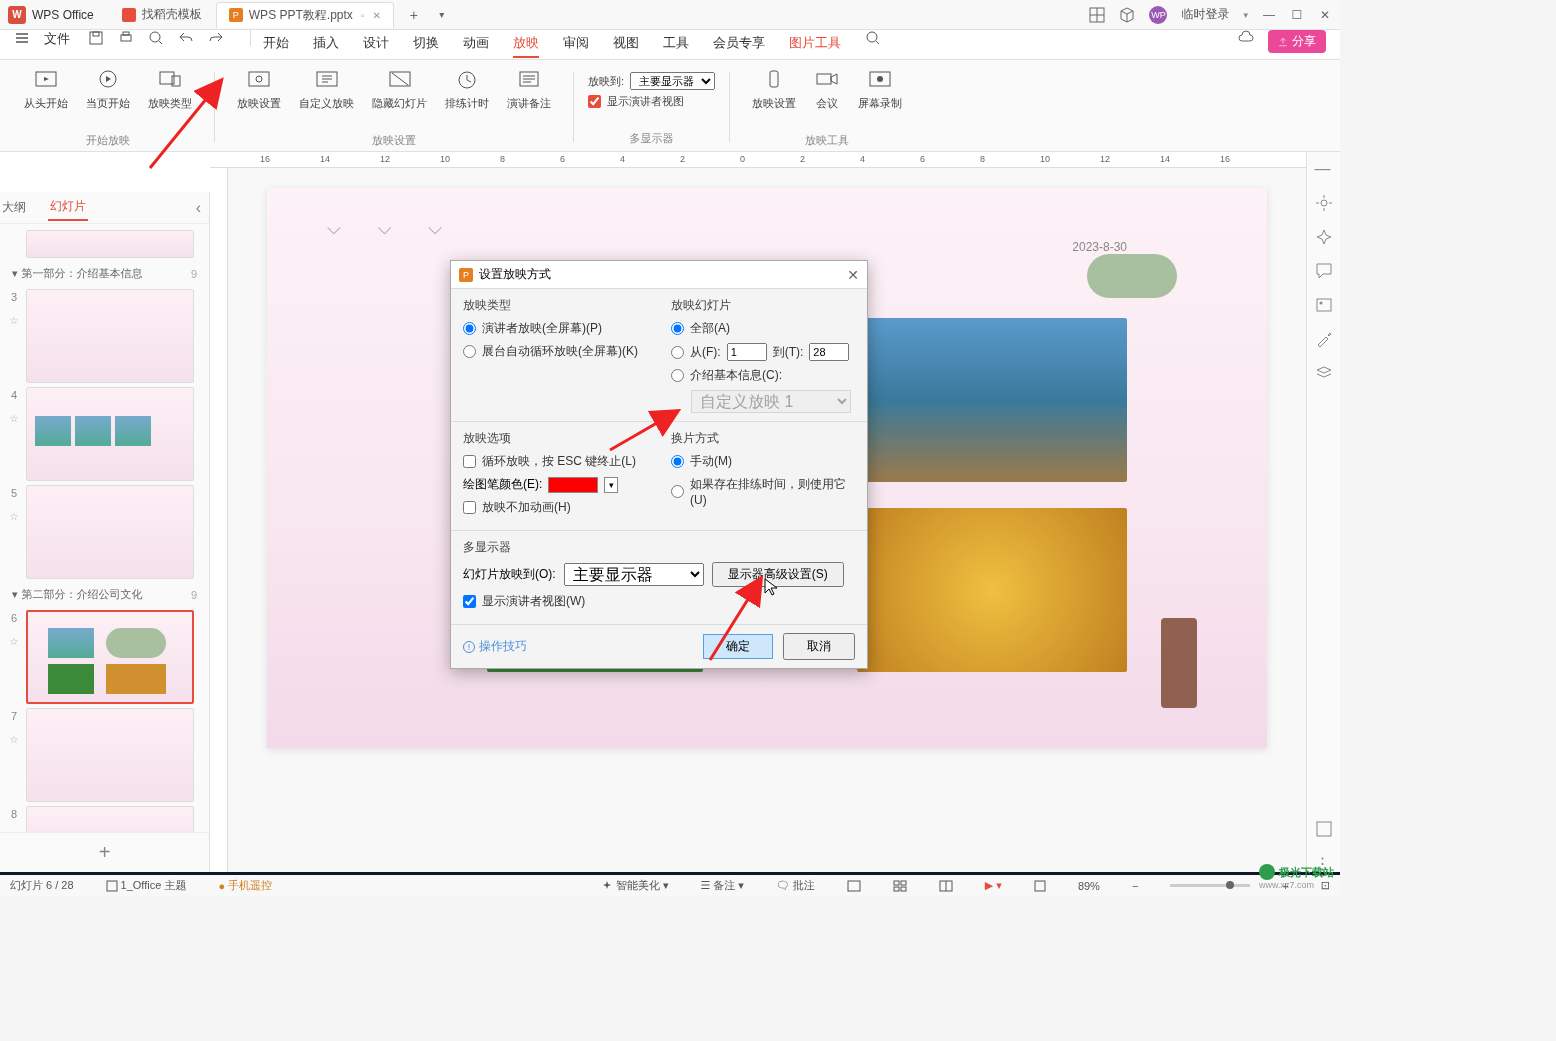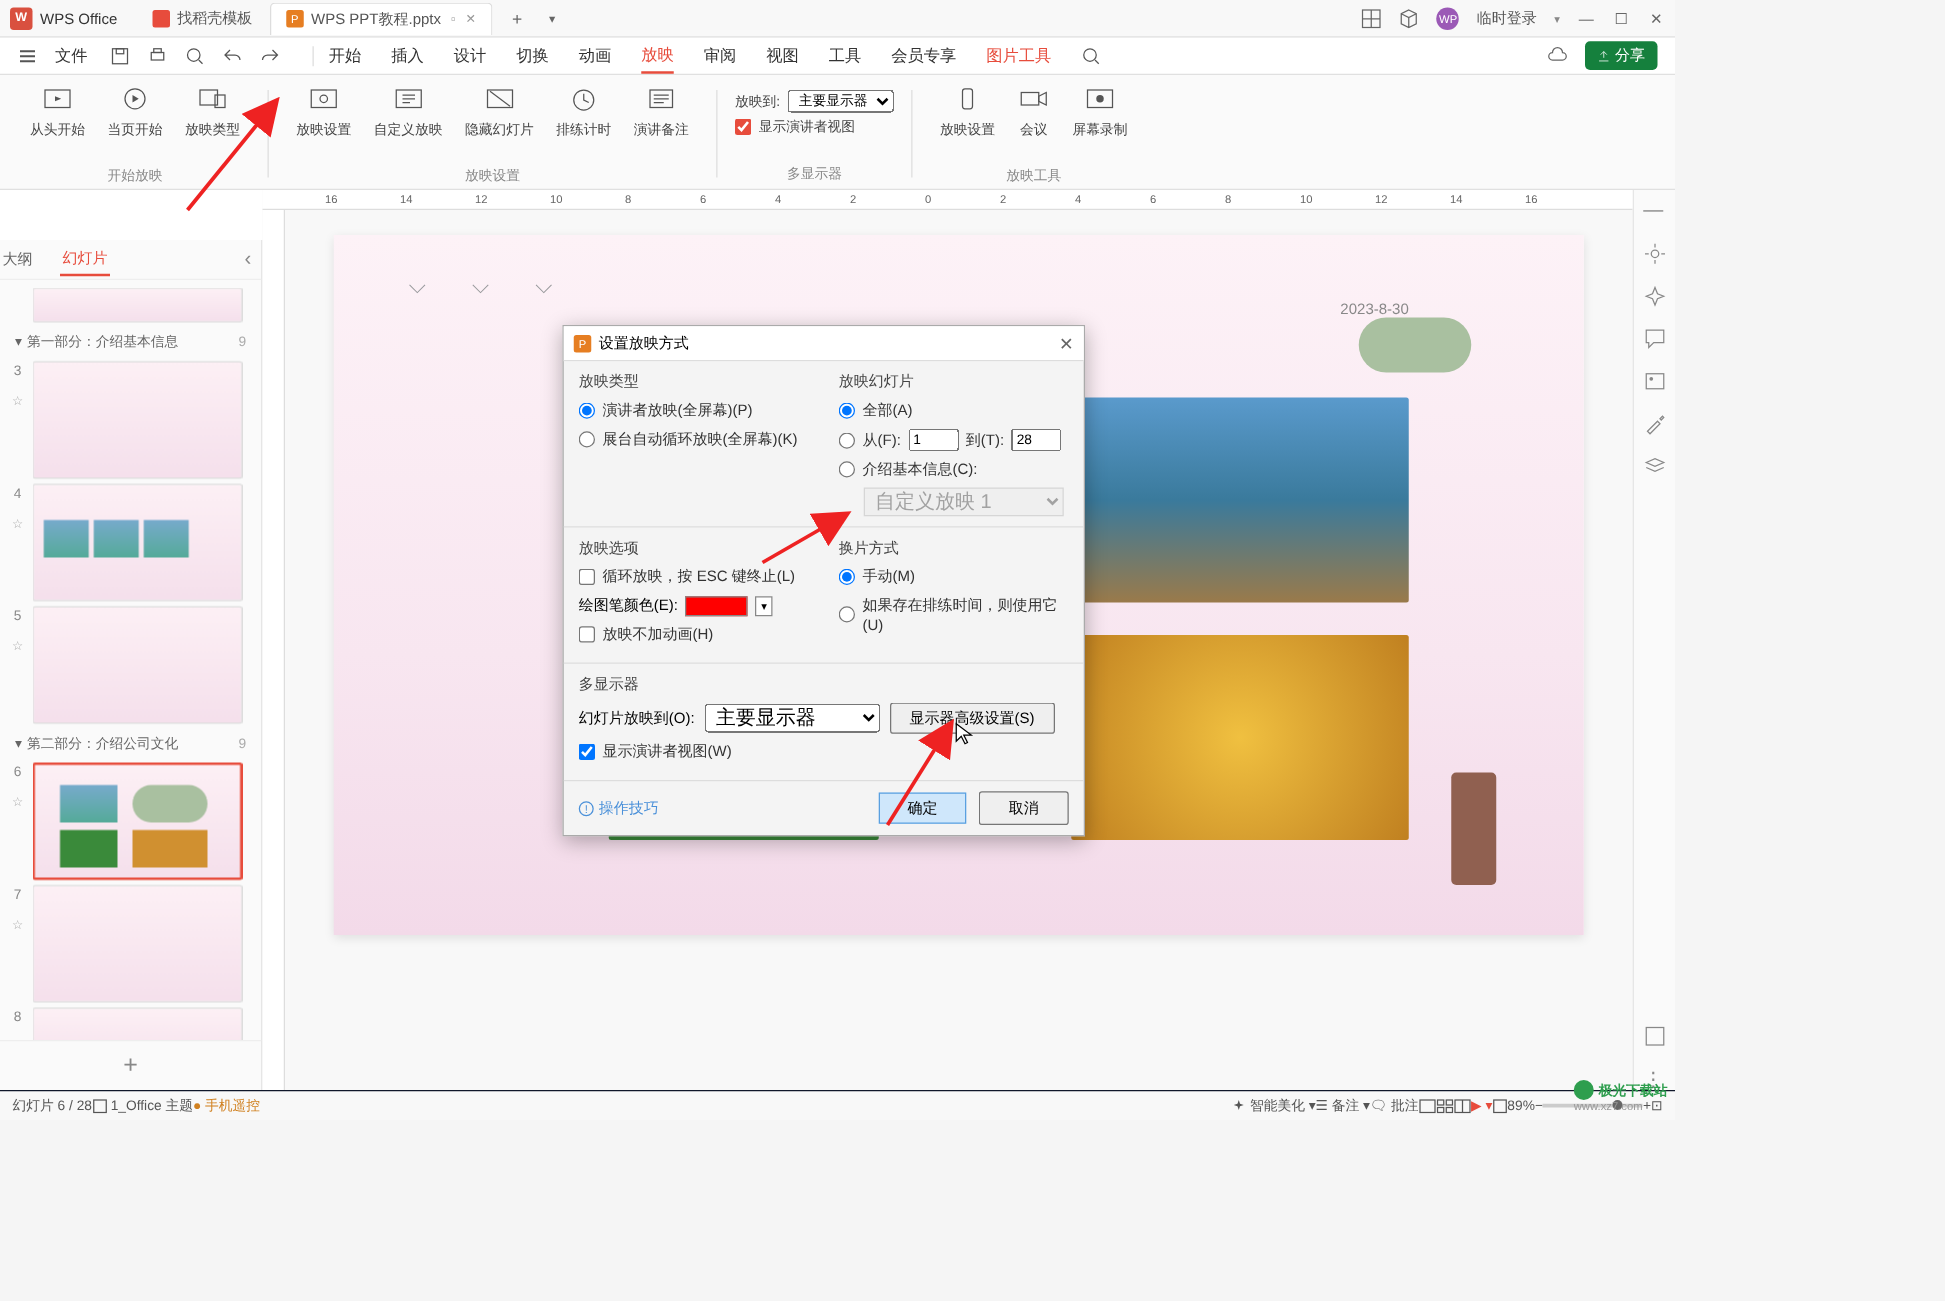--- a/index.html
+++ b/index.html
@@ -18,28 +18,28 @@
 .titlebar .tab-close { margin-left: 8px; color: #999; font-size: 10px; cursor: pointer; }
 .titlebar .tab-add { width: 20px; height: 20px; display: flex; align-items: center; justify-content: center; color: #666; font-size: 14px; margin-left: 8px; cursor: pointer; }
 .titlebar .spacer { flex: 1; }
 .titlebar .right-icons { display: flex; align-items: center; gap: 14px; }
 .titlebar .rico { width: 16px; height: 16px; color: #666; cursor: pointer; }
 .titlebar .avatar { width: 18px; height: 18px; border-radius: 50%; background: #9b59b6; color: #fff; font-size: 9px; display: flex; align-items: center; justify-content: center; }
 .titlebar .login-txt { font-size: 12px; color: #555; }
 .titlebar .winbtn { width: 14px; height: 14px; color: #666; cursor: pointer; display: flex; align-items: center; justify-content: center; font-size: 12px; }
 
 
-.menubar { height: 30px; display: flex; align-items: center; padding: 0 14px; border-bottom: 1px solid #e0e0e0; }
+.menubar { height: 30px; display: flex; align-items: flex-start; padding: 0 14px; border-bottom: 1px solid #e0e0e0; }
 .menubar .mico { width: 16px; height: 16px; color: #555; margin-right: 14px; cursor: pointer; }
 .menubar .file-menu { font-size: 13px; color: #333; margin-right: 18px; cursor: pointer; }
 .menubar .mdiv { width: 1px; height: 16px; background: #ddd; margin: 0 12px; }
 .menubar .mitem { font-size: 13px; color: #333; margin-right: 24px; cursor: pointer; padding: 4px 0; }
 .menubar .mitem.active { color: #e74c3c; border-bottom: 2px solid #e74c3c; }
 .menubar .cloud-ico { margin-left: auto; margin-right: 14px; color: #666; cursor: pointer; }
-.menubar .share-btn { background: #15803d; color: #fff; padding: 3px 10px; border-radius: 4px; font-size: 12px; cursor: pointer; display: flex; align-items: center; gap: 4px; }
+.menubar .share-btn { background: #ec4899; color: #fff; padding: 3px 10px; border-radius: 4px; font-size: 12px; cursor: pointer; display: flex; align-items: center; gap: 4px; }
 
 
 .ribbon { height: 92px; display: flex; align-items: flex-start; padding: 6px 12px 0; border-bottom: 1px solid #e0e0e0; background: #fafafa; }
 .rgroup { display: flex; flex-direction: column; align-items: center; height: 86px; padding: 0 4px; }
 .rgroup .rbtns { display: flex; gap: 2px; }
 .rgroup .rbtn { display: flex; flex-direction: column; align-items: center; padding: 2px 8px; cursor: pointer; }
 .rgroup .rbtn .ricon { width: 26px; height: 26px; display: flex; align-items: center; justify-content: center; color: #555; }
 .rgroup .rbtn .rlabel { font-size: 11px; color: #444; margin-top: 2px; }
 .rgroup .glabel { font-size: 11px; color: #888; margin-top: auto; margin-bottom: 4px; }
 .rdiv { width: 1px; height: 70px; background: #ddd; margin: 6px 10px 0; }
@@ -81,21 +81,21 @@
 .slide .cloud { position: absolute; right: 90px; top: 66px; width: 90px; height: 44px; background: #a9c0a0; border-radius: 50px; }
 .slide .tree { position: absolute; right: 70px; bottom: 40px; width: 36px; height: 90px; background: #906050; border-radius: 4px; }
 
 .notes-bar { height: 28px; border-top: 1px solid #ddd; padding: 4px 10px; font-size: 12px; color: #aaa; background: #fff; }
 
 
 .rsidebar { width: 34px; border-left: 1px solid #e0e0e0; display: flex; flex-direction: column; align-items: center; padding-top: 8px; gap: 16px; background: #fafafa; }
 .rsidebar .rsico { width: 18px; height: 18px; color: #888; cursor: pointer; }
 
 
-.statusbar { height: 24px; border-top: 1px solid #0f172a; display: flex; align-items: center; padding: 0 10px; font-size: 11px; color: #555; gap: 0; background: #f8f8f8; }
+.statusbar { height: 24px; border-top: 3px solid #0f172a; display: flex; align-items: center; padding: 0 10px; font-size: 11px; color: #555; gap: 32px; background: #f8f8f8; }
 .statusbar .spacer { flex: 1; }
 .statusbar .sbtn { display: flex; align-items: center; gap: 3px; cursor: pointer; }
 .statusbar .zslider { width: 80px; height: 3px; background: #ccc; position: relative; }
 .statusbar .zslider .zthumb { width: 8px; height: 8px; background: #666; border-radius: 50%; position: absolute; top: -3px; left: 70%; }
 
 
 .dialog-backdrop { position: absolute; inset: 0; pointer-events: none; }
 .dialog { position: absolute; left: 450px; top: 260px; width: 418px; background: #f4f4f4; border: 1px solid #aaa; box-shadow: 0 4px 16px rgba(0,0,0,.3); font-size: 12px; pointer-events: auto; }
 .dialog .dtitle { height: 28px; display: flex; align-items: center; padding: 0 8px; background: #fff; border-bottom: 1px solid #ddd; }
 .dialog .dtitle .dico { width: 14px; height: 14px; background: #e67e22; border-radius: 2px; margin-right: 6px; color: #fff; font-size: 9px; display: flex; align-items: center; justify-content: center; }

